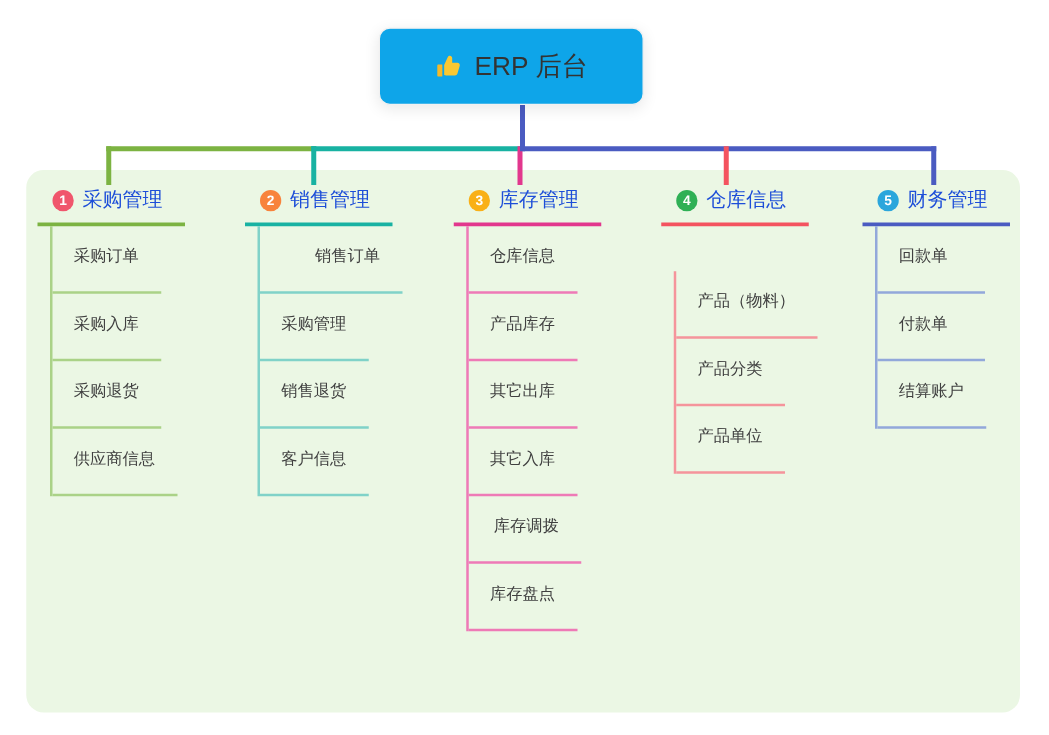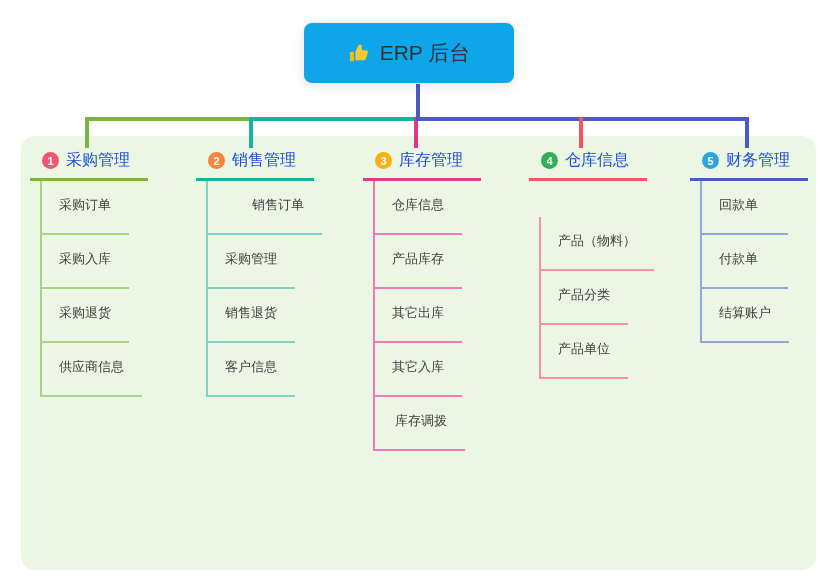--- a/index.html
+++ b/index.html
@@ -102,20 +102,23 @@
         </div>
         <div class="child" style="border-bottom-color: rgb(238, 122, 182);">
           <span>其它出库</span>
         </div>
         <div class="child" style="border-bottom-color: rgb(238, 122, 182);">
           <span>其它入库</span>
         </div>
         <div class="child" style="border-bottom-color: rgb(238, 122, 182); padding-left: 20px;">
           <span>库存调拨</span>
         </div>
+        <div class="child" style="border-bottom-color: rgb(238, 122, 182);">
+          <span>库存盘点</span>
+        </div>
       </div>
     </div>
     <div class="branch" style="left: 529px;">
       <div class="branch-header" style="border-bottom-color: rgb(244, 83, 95);">
         <div class="badge" style="background: rgb(47, 176, 85);">4</div>
         <div class="branch-title">仓库信息</div>
       </div>
       <div class="children" style="border-left-color: rgb(245, 148, 155);">
         <div class="child" style="border-bottom-color: rgb(245, 148, 155); margin-top: 36px;">
           <span>产品（物料）</span>

